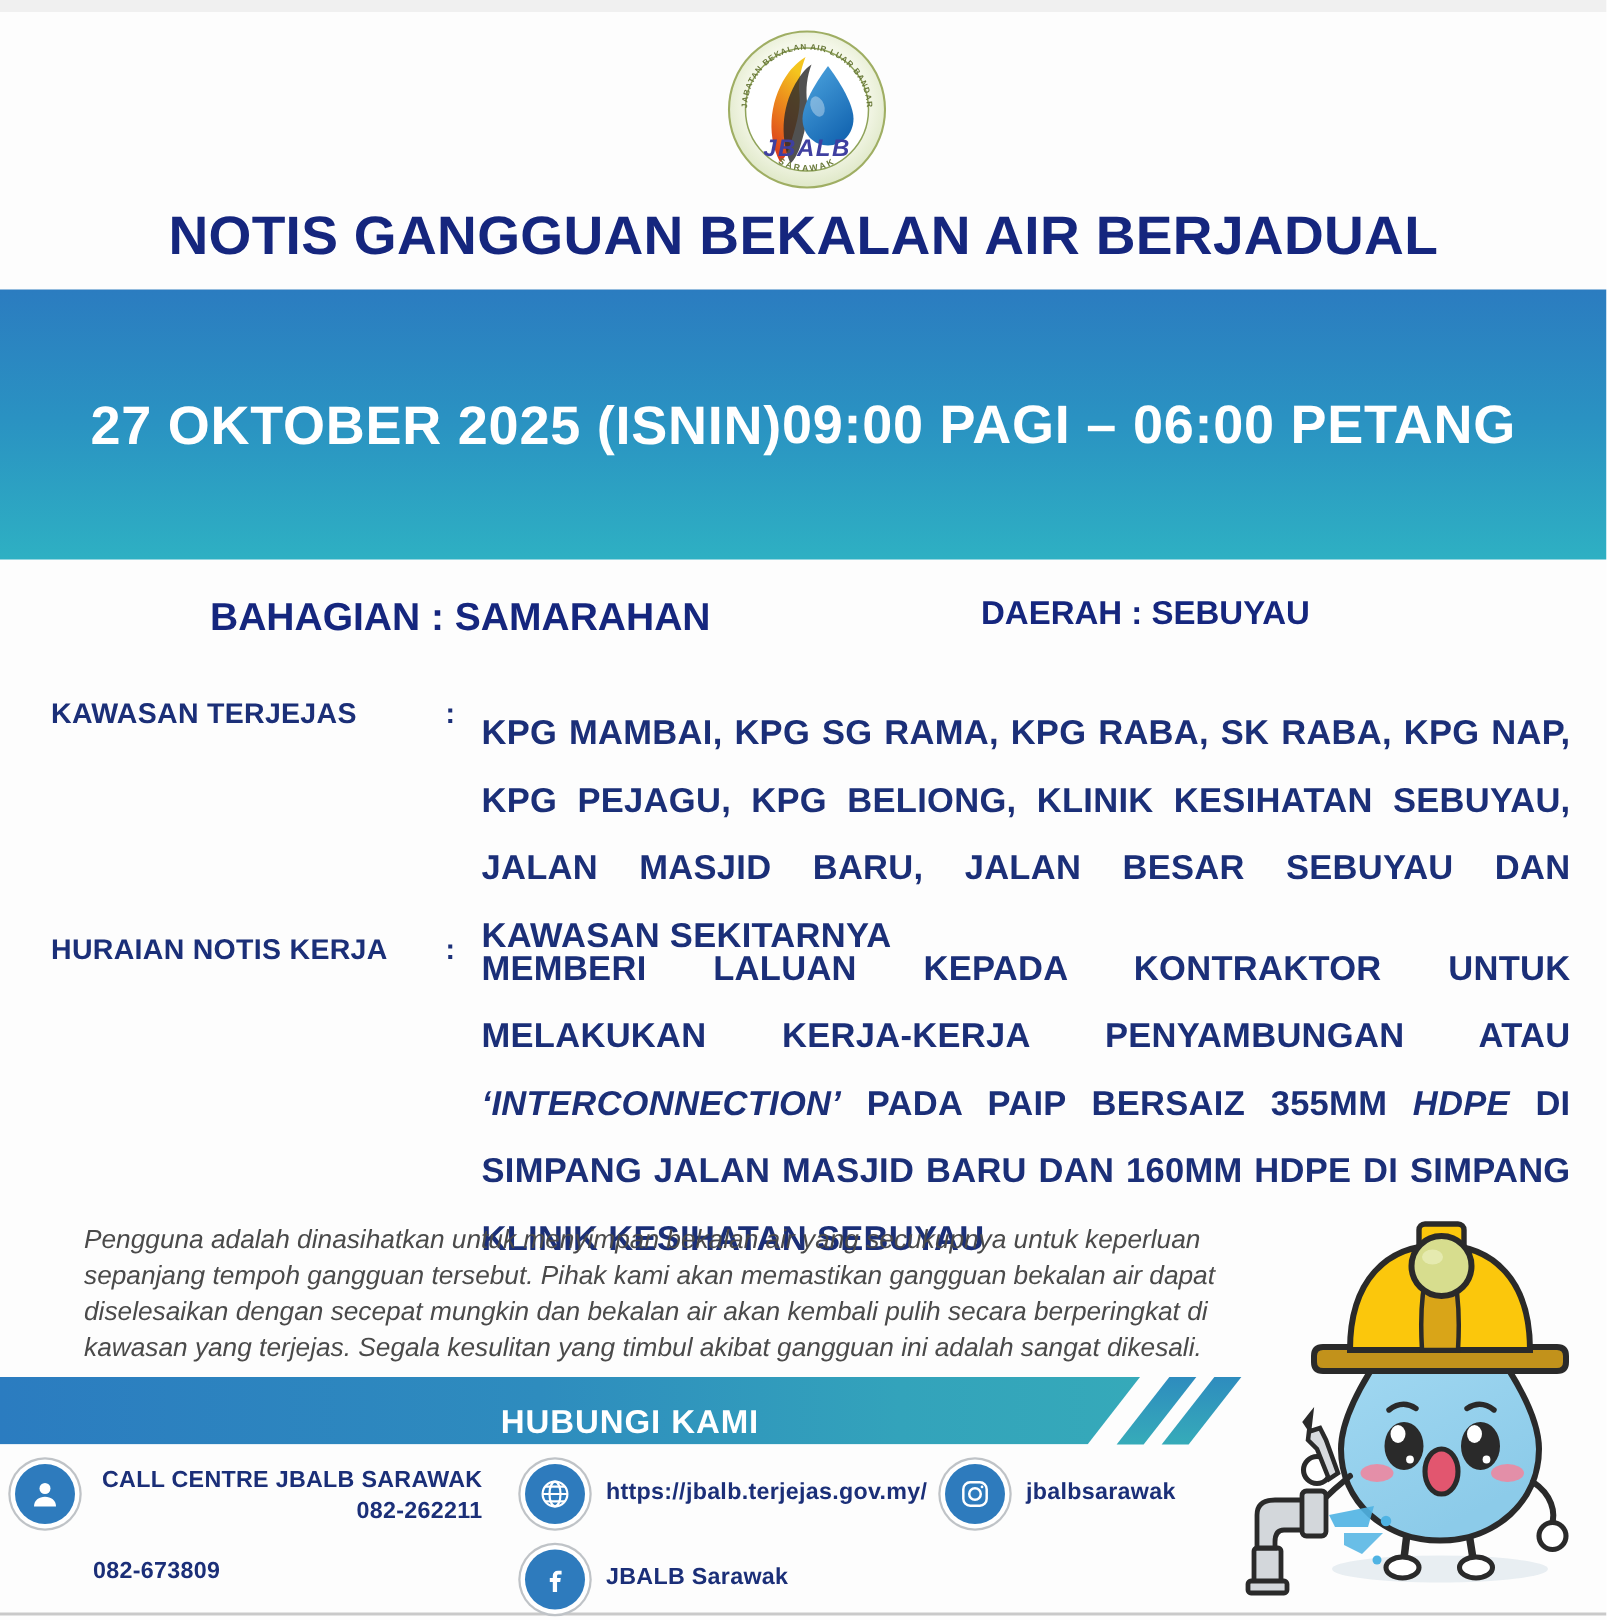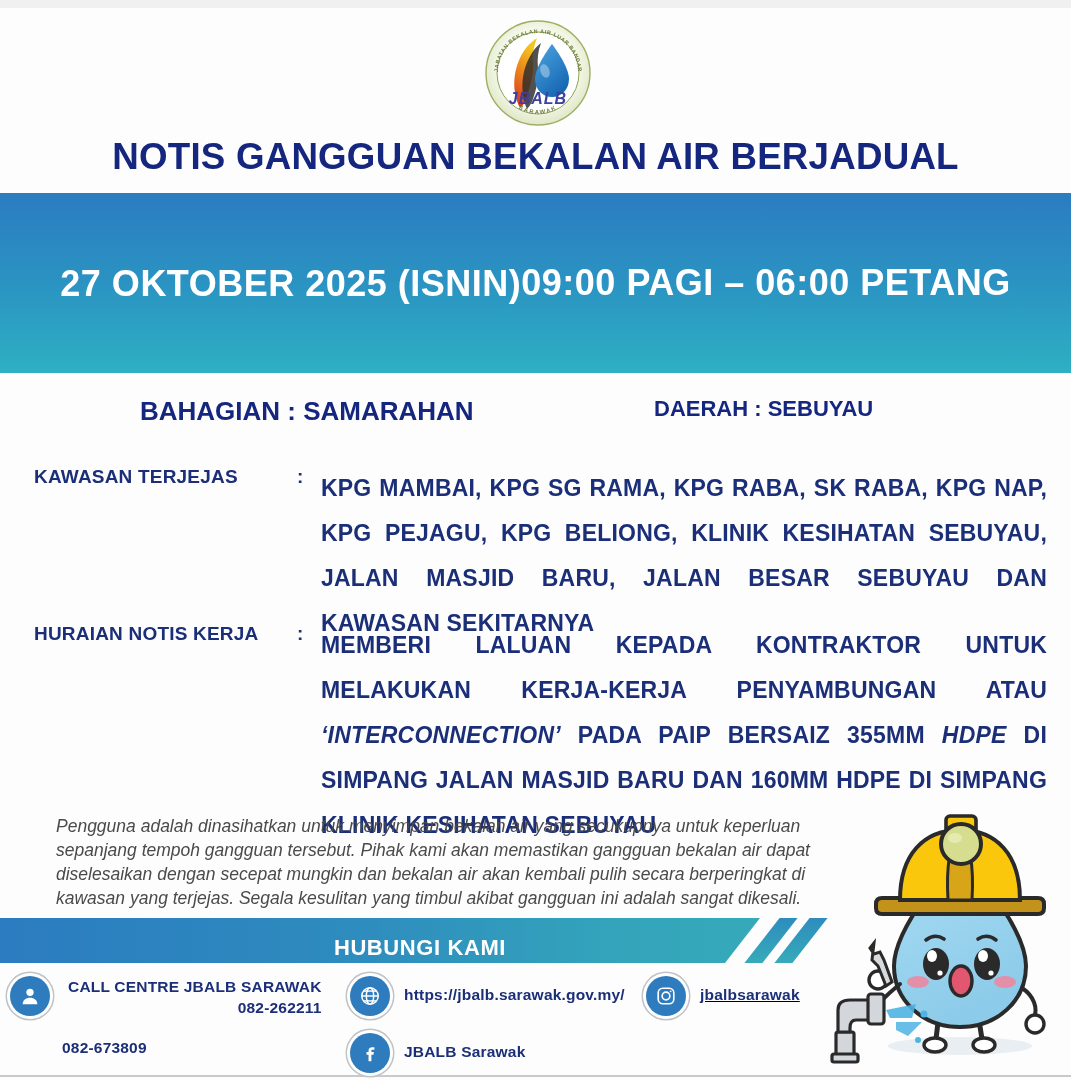--- a/index.html
+++ b/index.html
@@ -99,21 +99,21 @@
     box-shadow:0 0 0 3px #ffffff, 0 0 0 4.5px #bfc3c7;
   }
   .ficon svg { display:block; }
   .ftext { margin-left:18px; color:#1b2f78; font-size:15.5px; font-weight:bold; line-height:21px; letter-spacing:0.2px; }
   .ftext .l2 { font-weight:bold;text-align:right; }
 
   #f-call { left:10px; top:5px; }
   #f-careline { left:62px; top:66px; }
   #f-web { left:350px; top:5px; }
   #f-fb { left:350px; top:62px; }
-  #f-ig { left:646px; top:5px;text-decoration:underline; }
+  #f-ig { left:630px; top:5px; }
   #f-web .ftext, #f-fb .ftext, #f-ig .ftext { margin-left:14px; padding-top:9px; line-height:20px; }
   #f-careline .ftext { margin-left:0; }
 
   
   .mascot { position:absolute; left:812px; top:788px; width:256px; height:280px; }
   .mascot svg { display:block; }
 </style>
 </head>
 <body>
 
@@ -214,21 +214,21 @@
     <div class="fitem" id="f-web">
       <div class="ficon">
         <svg width="22" height="22" viewBox="0 0 24 24" fill="none" stroke="#ffffff" stroke-width="1.6">
           <circle cx="12" cy="12" r="9"></circle>
           <ellipse cx="12" cy="12" rx="4" ry="9"></ellipse>
           <line x1="3" y1="12" x2="21" y2="12"></line>
           <line x1="4.6" y1="6.6" x2="19.4" y2="6.6"></line>
           <line x1="4.6" y1="17.4" x2="19.4" y2="17.4"></line>
         </svg>
       </div>
-      <div class="ftext">https://jbalb.sarawak.gov.my/</div>
+      <div class="ftext">https://jbalb.terjejas.gov.my/</div>
     </div>
 
     <div class="fitem" id="f-fb">
       <div class="ficon">
         <svg width="22" height="22" viewBox="0 0 24 24" fill="#ffffff">
           <path d="M14.6 8.4h2.2V5.6h-2.6c-2.4 0-3.8 1.4-3.8 3.8v1.5H8.2v2.9h2.2v7.2h3.1v-7.2h2.3l.4-2.9h-2.7V9.6c0-.8.3-1.2 1.1-1.2z"></path>
         </svg>
       </div>
       <div class="ftext">JBALB Sarawak</div>
     </div>

